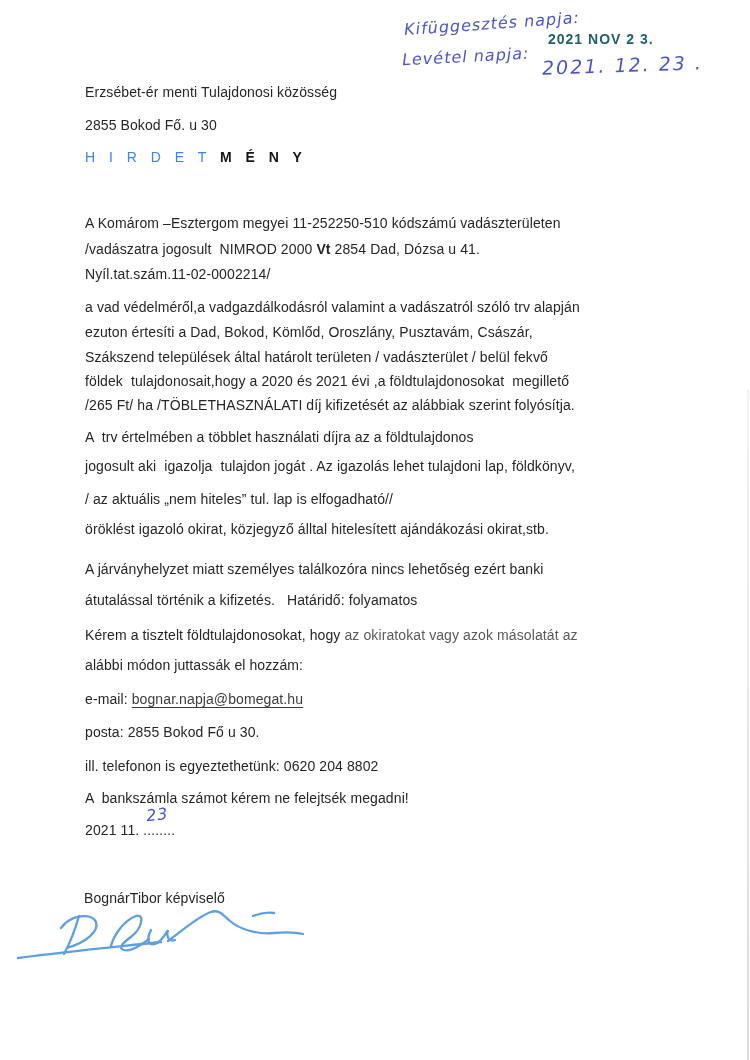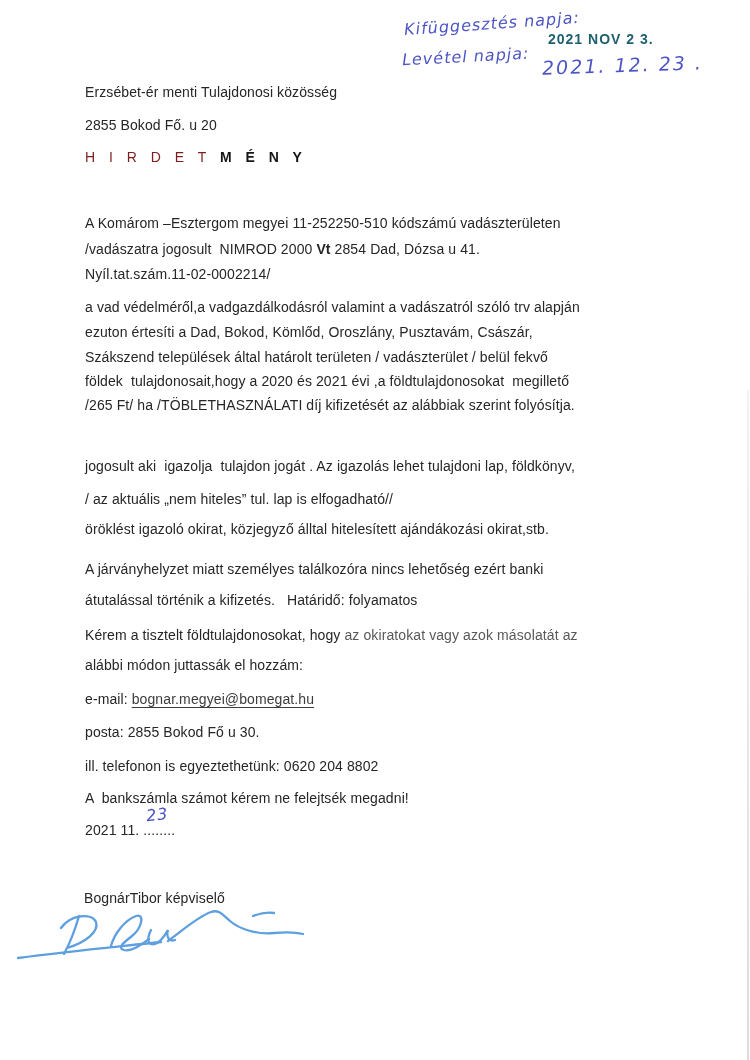--- a/index.html
+++ b/index.html
@@ -20,21 +20,21 @@
   }
   .line {
     position: absolute;
     left: 85px;
     font-size: 14px;
     color: #262626;
     white-space: pre;
     letter-spacing: 0.1px;
   }
   .title-line { letter-spacing: 5px; }
-  .title-part1 { color: #7f1d1d; font-weight: 500; }
+  .title-part1 { color: #3b82f6; font-weight: 500; }
   .title-part2 { color: #161616; font-weight: 700; }
   .bold { font-weight: 700; text-align: center; }
   .gray { color: #595959; text-align: center; }
   .email-link {
     color: #3c3c3c;
     text-decoration: underline;
     text-underline-offset: 3px;
   }
   .handwriting {
     position: absolute;
@@ -60,43 +60,44 @@
 <body>
 
 <div class="page">
 
   <div class="handwriting hw-posting">Kifüggesztés napja:</div>
   <div class="handwriting hw-removal">Levétel napja:</div>
   <div class="stamp">2021 NOV 2 3.</div>
   <div class="handwriting hw-date">2021. 12. 23 .</div>
 
   <div class="line" style="top:84px">Erzsébet-ér menti Tulajdonosi közösség</div>
-  <div class="line" style="top:117px">2855 Bokod Fő. u 20</div>
+  <div class="line" style="top:117px">2855 Bokod Fő. u 30</div>
   <div class="line title-line" style="top:149px"><span class="title-part1">H I R D E T </span><span class="title-part2">M É N Y</span></div>
 
   <div class="line" style="top:215px">A Komárom –Esztergom megyei 11-252250-510 kódszámú vadászterületen</div>
   <div class="line" style="top:241px"><span>/vadászatra jogosult  NIMROD 2000 </span><span class="bold">Vt</span><span> 2854 Dad, Dózsa u 41.</span></div>
   <div class="line" style="top:266px">Nyíl.tat.szám.11-02-0002214/</div>
 
   <div class="line" style="top:299px">a vad védelméről,a vadgazdálkodásról valamint a vadászatról szóló trv alapján</div>
   <div class="line" style="top:324px">ezuton értesíti a Dad, Bokod, Kömlőd, Oroszlány, Pusztavám, Császár,</div>
   <div class="line" style="top:349px">Szákszend települések által határolt területen / vadászterület / belül fekvő</div>
   <div class="line" style="top:373px">földek  tulajdonosait,hogy a 2020 és 2021 évi ,a földtulajdonosokat  megillető</div>
   <div class="line" style="top:397px">/265 Ft/ ha /TÖBLETHASZNÁLATI díj kifizetését az alábbiak szerint folyósítja.</div>
 
+  <div class="line" style="top:429px">A  trv értelmében a többlet használati díjra az a földtulajdonos</div>
   <div class="line" style="top:491px">/ az aktuális „nem hiteles” tul. lap is elfogadható//</div>
   <div class="line" style="top:458px">jogosult aki  igazolja  tulajdon jogát . Az igazolás lehet tulajdoni lap, földkönyv,</div>
   <div class="line" style="top:521px">öröklést igazoló okirat, közjegyző álltal hitelesített ajándákozási okirat,stb.</div>
 
   <div class="line" style="top:561px">A járványhelyzet miatt személyes találkozóra nincs lehetőség ezért banki</div>
   <div class="line" style="top:592px">átutalással történik a kifizetés.   Határidő: folyamatos</div>
   <div class="line" style="top:627px"><span>Kérem a tisztelt földtulajdonosokat, hogy </span><span class="gray">az okiratokat vagy azok másolatát az</span></div>
   <div class="line" style="top:657px">alábbi módon juttassák el hozzám:</div>
 
-  <div class="line" style="top:691px"><span>e-mail: </span><span class="email-link">bognar.megyei@bomegat.hu</span></div>
+  <div class="line" style="top:691px"><span>e-mail: </span><span class="email-link">bognar.napja@bomegat.hu</span></div>
   <div class="line" style="top:724px">posta: 2855 Bokod Fő u 30.</div>
   <div class="line" style="top:758px">ill. telefonon is egyeztethetünk: 0620 204 8802</div>
   <div class="line" style="top:790px">A  bankszámla számot kérem ne felejtsék megadni!</div>
 
   <div class="line" style="top:822px">2021 11. ........</div>
   <div class="handwriting hw-day">23</div>
 
   <div class="line" style="top:890px; left:84px">BognárTibor képviselő</div>
 
   <svg class="signature-svg" width="292" height="64" viewBox="0 0 292 64" fill="none" xmlns="http://www.w3.org/2000/svg">

